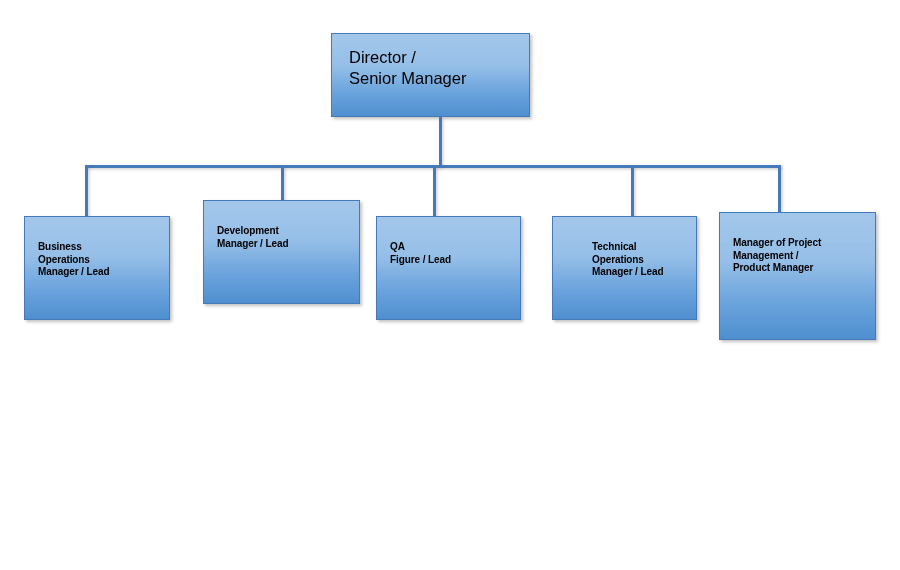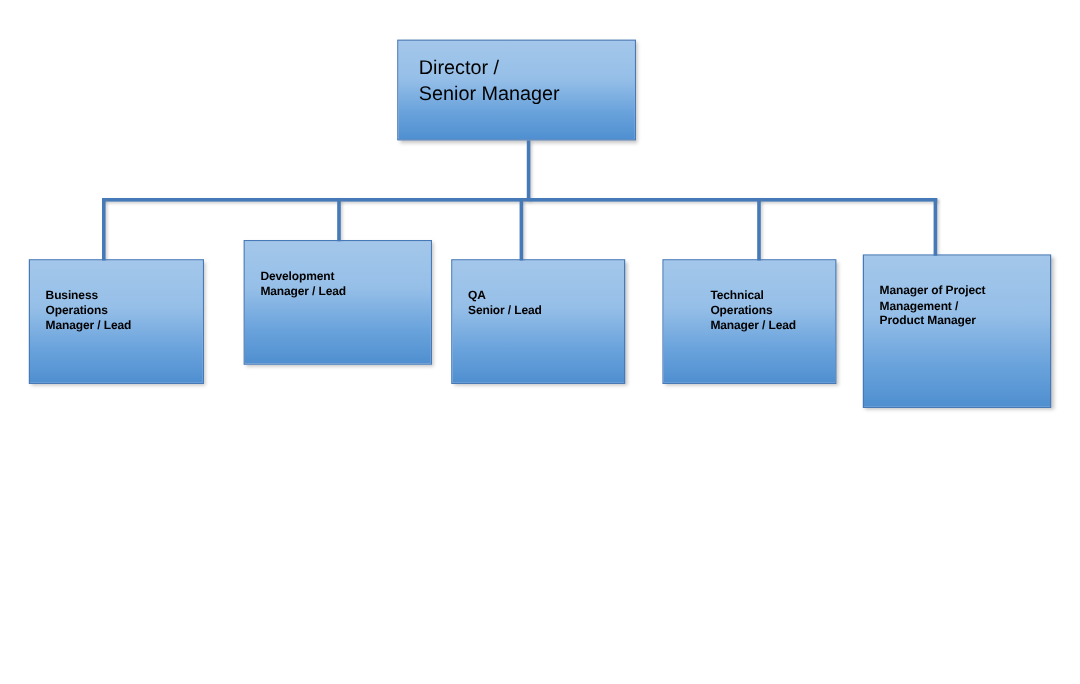--- a/index.html
+++ b/index.html
@@ -82,21 +82,21 @@
   <div class="conn v" style="left:778px; top:165px; height:53px;"></div>
 
   <div class="node child" style="left:24px; top:216px; width:146px; height:104px;">Business
 Operations
 Manager / Lead</div>
 
   <div class="node child" style="left:203px; top:200px; width:157px; height:104px;">Development
 Manager / Lead</div>
 
   <div class="node child" style="left:376px; top:216px; width:145px; height:104px;">QA
-Senior / Lead</div>
+Figure / Lead</div>
 
   <div class="node child" style="left:552px; top:216px; width:145px; height:104px;padding-left:39px;">Technical
 Operations
 Manager / Lead</div>
 
   <div class="node child" style="left:719px; top:212px; width:157px; height:128px;">Manager of Project
 Management /
 Product Manager</div>
 
 

